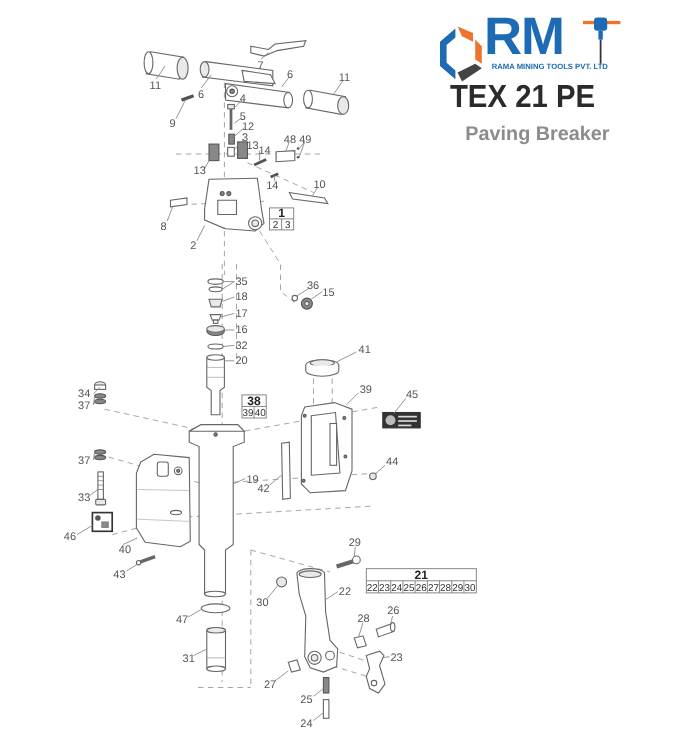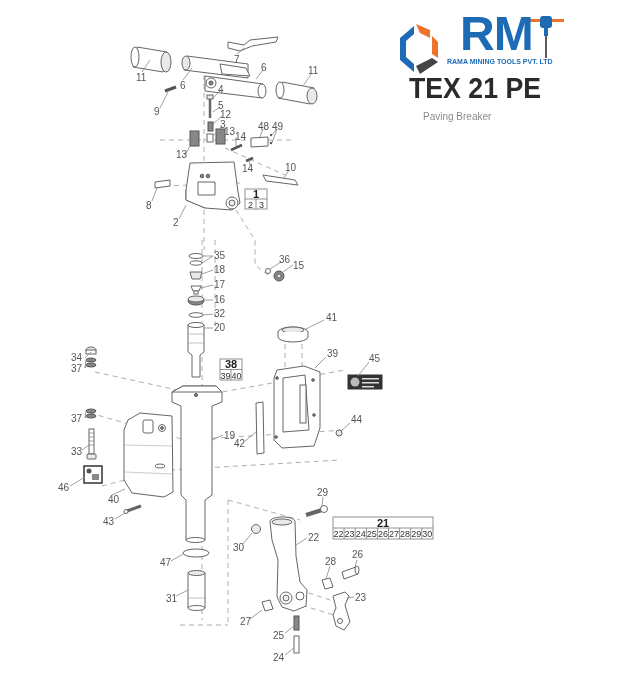--- a/index.html
+++ b/index.html
@@ -7,24 +7,24 @@
   #diagram{position:absolute;left:0;top:0;width:619px;height:679px;}
   .lbl{font-family:"Liberation Sans",sans-serif;font-size:10px;fill:#555;}
   .box-big{font-family:"Liberation Sans",sans-serif;font-size:11px;font-weight:bold;fill:#222;}
   .box-small{font-family:"Liberation Sans",sans-serif;font-size:9px;fill:#333;}
   .part{fill:#ffffff;stroke:#666;stroke-width:1;}
   .partg{fill:#e9e9e9;stroke:#666;stroke-width:1;}
   .partd{fill:#888;stroke:#555;stroke-width:1;}
   .lead{stroke:#888;stroke-width:0.8;fill:none;}
   .dash{stroke:#999;stroke-width:0.8;fill:none;stroke-dasharray:5 4;}
   .logo{position:absolute;left:392px;top:12px;width:200px;height:120px;}
-  .brand-rm{position:absolute;left:440px;top:6px;font-family:"Liberation Sans",sans-serif;font-weight:bold;font-size:48px;color:#1d6bb4;letter-spacing:-1px;line-height:56px;margin-left:20px;}
+  .brand-rm{position:absolute;left:440px;top:6px;font-family:"Liberation Sans",sans-serif;font-weight:bold;font-size:48px;color:#1d6bb4;letter-spacing:-1px;line-height:56px;}
   .brand-sub{position:absolute;left:447px;top:58px;font-family:"Liberation Sans",sans-serif;font-weight:bold;font-size:7px;color:#1d6bb4;white-space:nowrap;}
   .model{position:absolute;left:409px;top:72px;font-family:"Liberation Sans",sans-serif;font-weight:bold;font-size:29px;color:#2b2b2b;letter-spacing:0px;white-space:nowrap;transform:scaleX(0.92);transform-origin:left top;}
-  .subtitle{position:absolute;left:423px;top:111px;font-family:"Liberation Sans",sans-serif;font-weight:normal;font-size:10px;color:#8c8c8c;white-space:nowrap;}
+  .subtitle{position:absolute;left:423px;top:111px;font-family:"Liberation Sans",sans-serif;font-weight:bold;font-size:18px;color:#8c8c8c;white-space:nowrap;}
 </style>
 </head>
 <body>
 
 <div>
   <svg class="logo" viewBox="0 0 200 120" style="position:absolute;left:392px;top:12px;width:200px;height:120px;">
 
     <polygon points="8,26 22,14 22,22 14,29 14,45 22,52 22,60 8,48" fill="#1d6bb4"></polygon>
     <polygon points="24,12 38,18 38,26 28,21" fill="#f0732b"></polygon>
     <polygon points="40,24 46,30 46,46 40,42" fill="#f0732b"></polygon>

